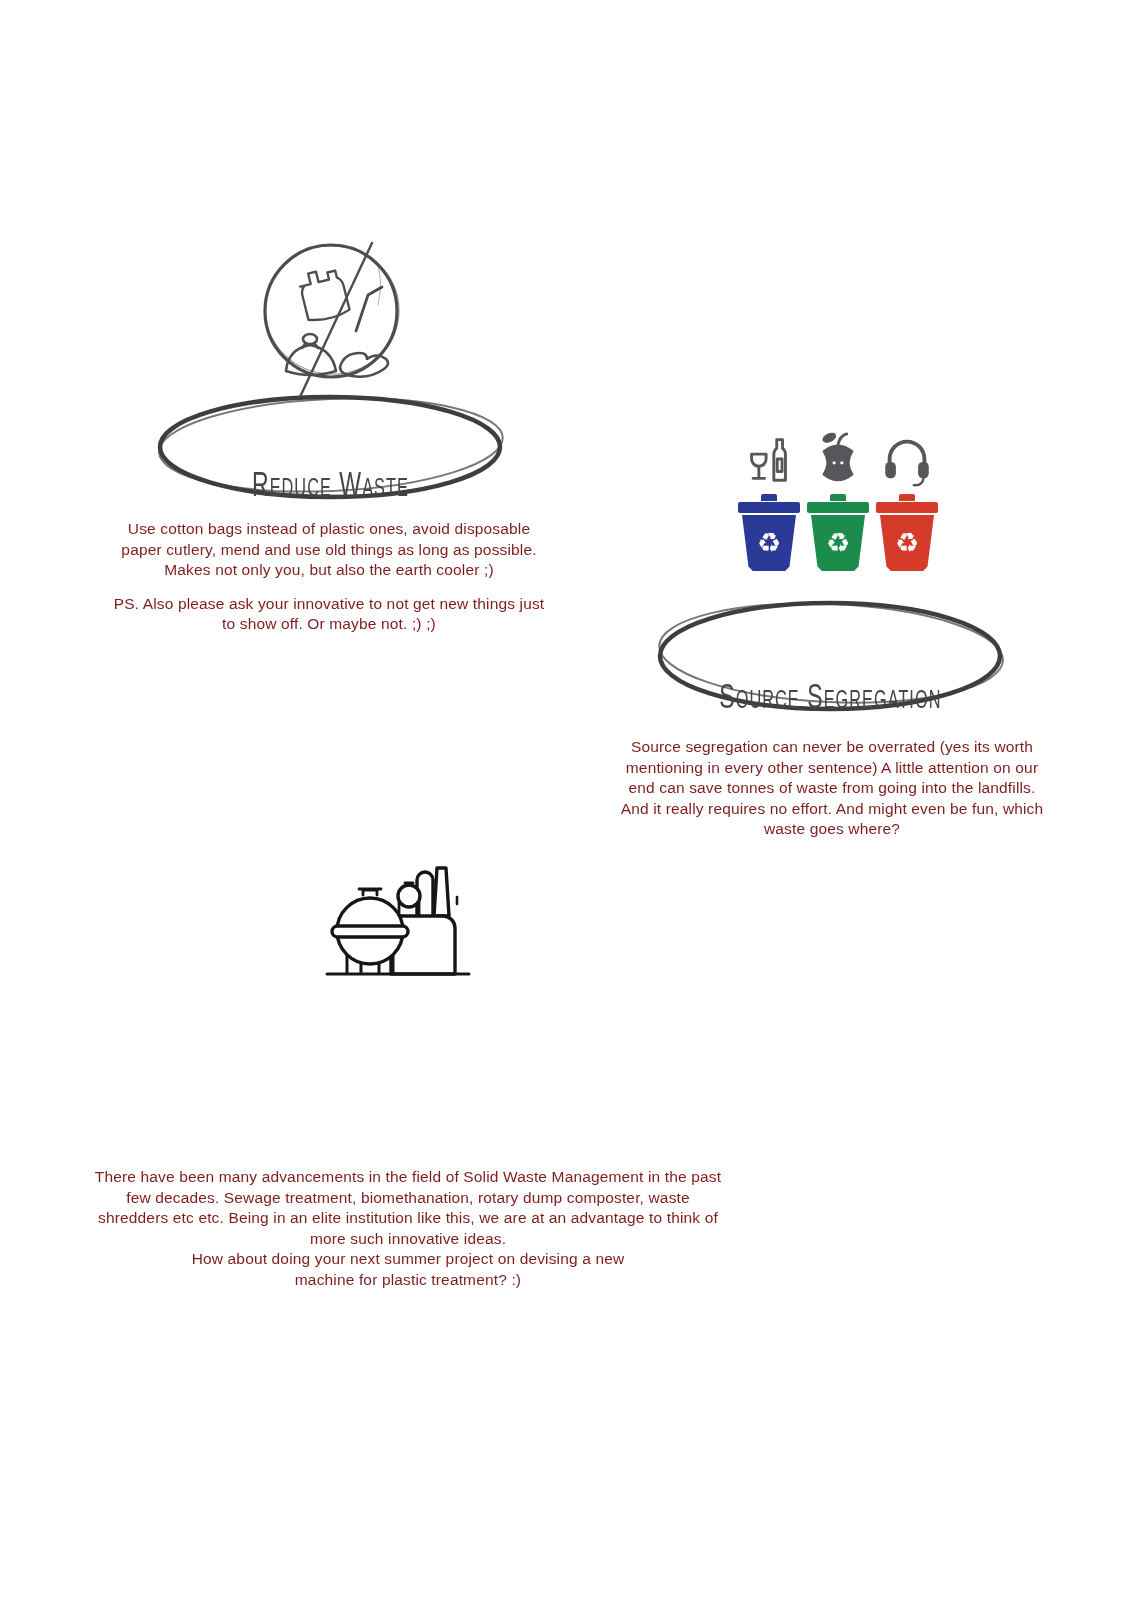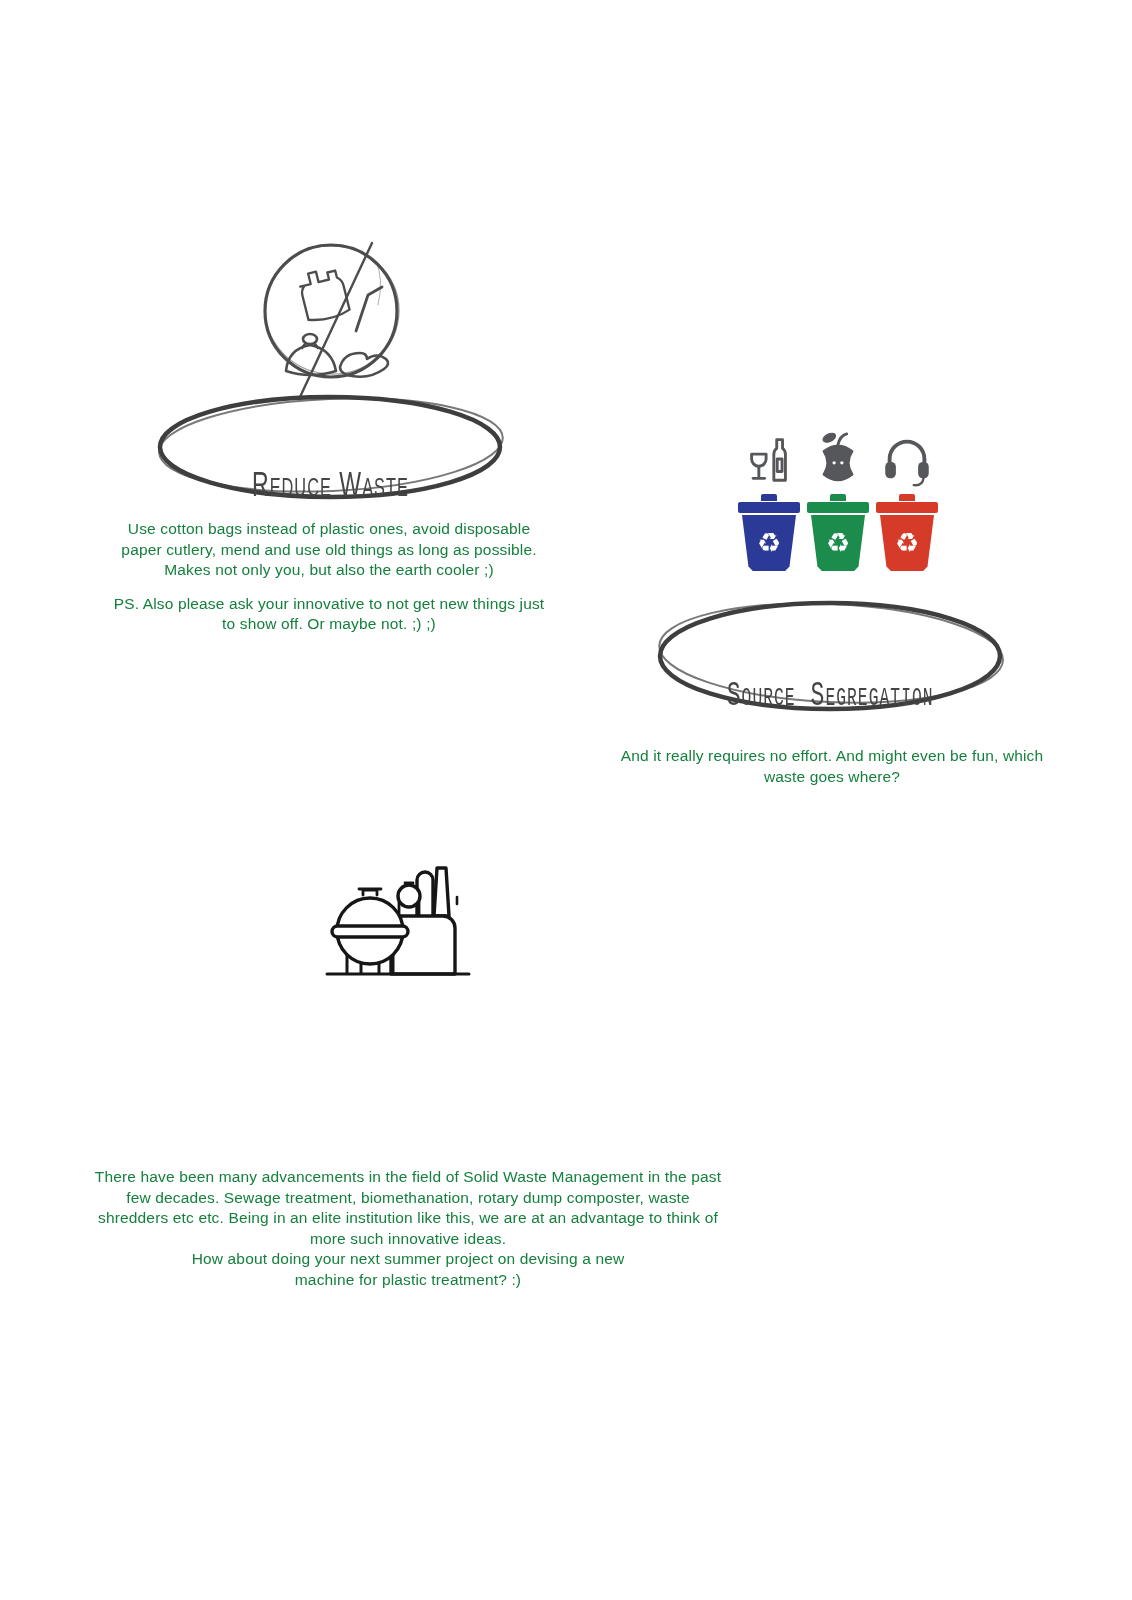--- a/index.html
+++ b/index.html
@@ -14,26 +14,26 @@
 
   .bubble{position:absolute;}
   .bubble svg{position:absolute;left:0;top:0;width:100%;height:100%;}
   .bubble-label{position:absolute;left:0;top:0;width:100%;height:100%;
                 display:flex;align-items:flex-end;justify-content:center;}
   .bubble-text{display:inline-block;font-size:34px;font-weight:500;color:#454545;
                font-variant:small-caps;letter-spacing:1.5px;white-space:nowrap;
                transform:scale(0.68,1.05);transform-origin:center;}
 
   
-  .copy{position:absolute;text-align:center;color:#15803d;font-size:15.5px;
+  .copy{position:absolute;text-align:center;color:#7f1d1d;font-size:15.5px;
         line-height:1.33;letter-spacing:.15px;}
   .copy p{margin:0;}
   .copy p + p{margin-top:13px;}
   .copy .narrow{max-width:470px;margin-left:auto;margin-right:auto;}
-  .copy .note{margin-top:9px;}
+  .copy .note{margin-top:0;}
 
   
   .abs{position:absolute;}
 
   
   .bins-group{position:absolute;left:736px;top:430px;width:212px;
               display:grid;grid-template-columns:repeat(3,66px);column-gap:3px;}
   .bin-col{display:flex;flex-direction:column;align-items:center;}
   .bin-item-icon{width:56px;height:58px;margin-bottom:6px;}
   .bin{width:62px;}
@@ -143,33 +143,34 @@
         <div class="bin-handle" style="background-color: rgb(214, 59, 42);"></div>
         <div class="bin-lid" style="background-color: rgb(214, 59, 42);"></div>
         <div class="bin-body" style="background-color: rgb(214, 59, 42);">
           <span class="bin-symbol">♻</span>
         </div>
       </div>
     </div>
 
   </div>
 
-  <div class="bubble" style="left:652px;top:597px;width:356px;height:118px;font-family:Liberation Mono, monospace;">
+  <div class="bubble" style="left:652px;top:597px;width:356px;height:118px;">
     <svg viewBox="0 0 356 118">
       <g fill="none" stroke="#3e3e3e" stroke-linecap="round">
         <ellipse cx="178" cy="59" rx="170" ry="53" stroke-width="4.5"></ellipse>
         <ellipse cx="179" cy="56" rx="172" ry="49" stroke-width="2" opacity="0.7" transform="rotate(2.5 178 59)"></ellipse>
       </g>
     </svg>
     <div class="bubble-label">
       <span class="bubble-text">Source Segregation</span>
     </div>
   </div>
 
   <div class="copy" style="left:612px;top:737px;width:440px;">
+    <p>Source segregation can never be overrated (yes its worth mentioning in every other sentence) A little attention on our end can save tonnes of waste from going into the landfills.</p>
     <p class="note">And it really requires no effort. And might even be fun, which waste goes where?</p>
   </div>
 
   <svg class="abs" style="left:323px;top:846px;" width="150" height="134" viewBox="0 0 150 134">
     <g fill="#ffffff" stroke="#161616" stroke-width="3.4" stroke-linejoin="round" stroke-linecap="round">
 
       <path d="M111,70 l3,-48 h9 l3,48 z"></path>
       <path d="M134,58 v-7" fill="none" stroke-width="2.6"></path>
 
       <path d="M94,72 V34 a8,8 0 0 1 16,0 V72"></path>

